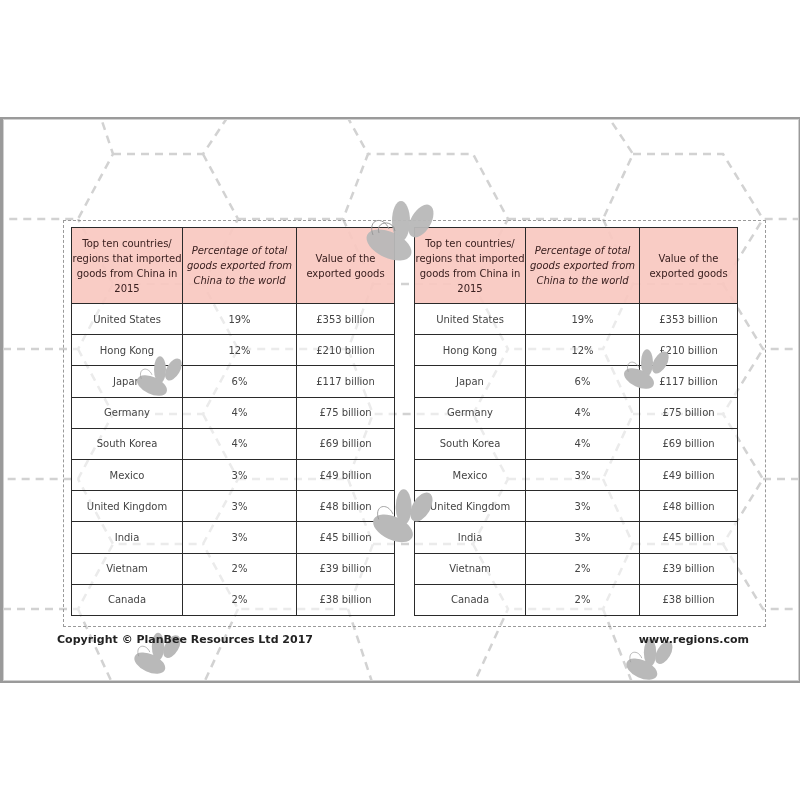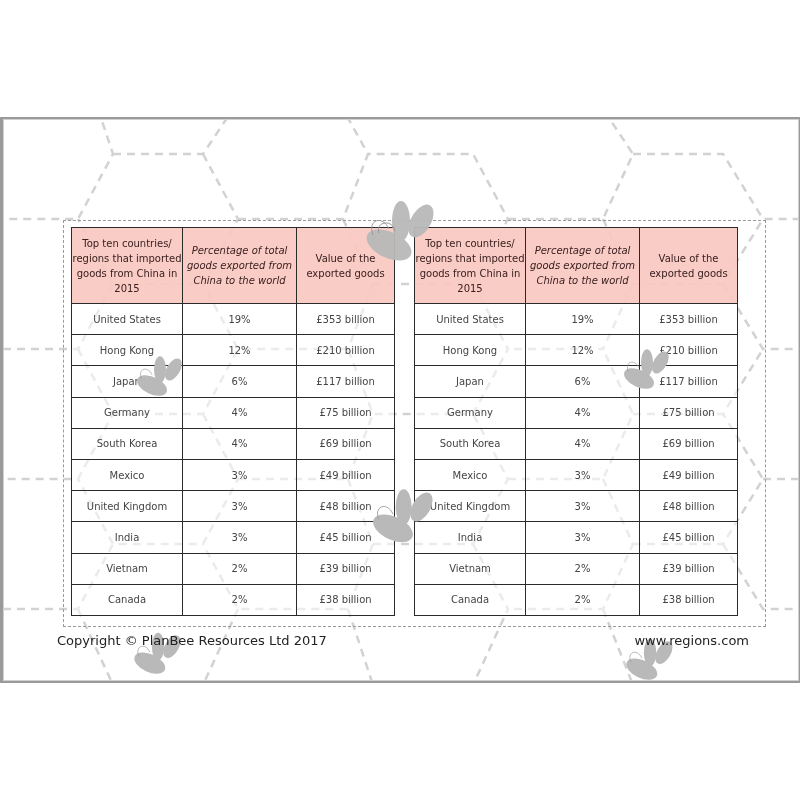--- a/index.html
+++ b/index.html
@@ -41,21 +41,21 @@
     }
     table.exports th {
       background: rgba(248, 200, 192, 0.92); font-weight: normal; font-size: 10px; line-height: 15px;
       height: 75px; color: #3a2020;
     }
     table.exports td { height: 30.2px; font-size: 10px; color: #444; background: rgba(255,255,255,0.55); }
     .t-left { left: 7px; }
     .t-right { left: 350px; }
     .c1 { width: 110px; } .c2 { width: 113px; font-style: italic; } .c3 { width: 97px; }
     .footer-left, .footer-right {
-      position: absolute; font-size: 13px; font-weight: normal; color: #222;
+      position: absolute; font-size: 11px; font-weight: bold; color: #222;
       font-family: "DejaVu Sans", sans-serif;
     }
     .footer-left { left: 54px; top: 514px; }
     .footer-right { right: 50px; top: 514px; }
     .bee { position: absolute; }
   </style>
 </head>
 <body>
 
 <div class="frame">

